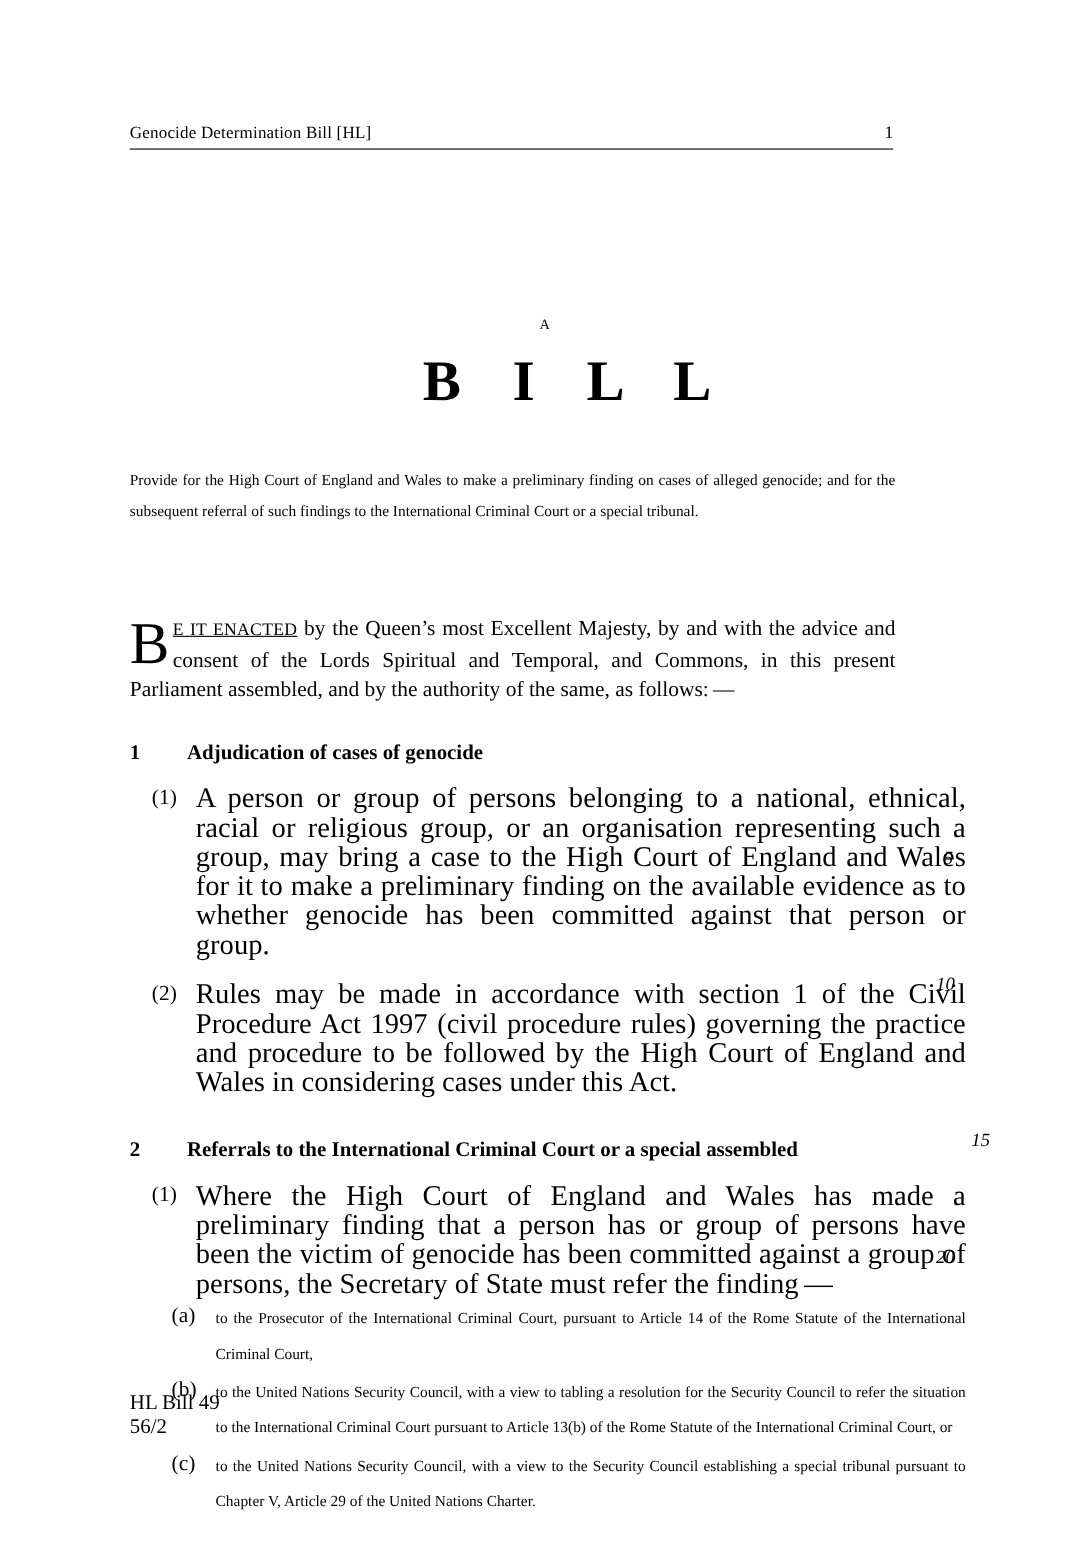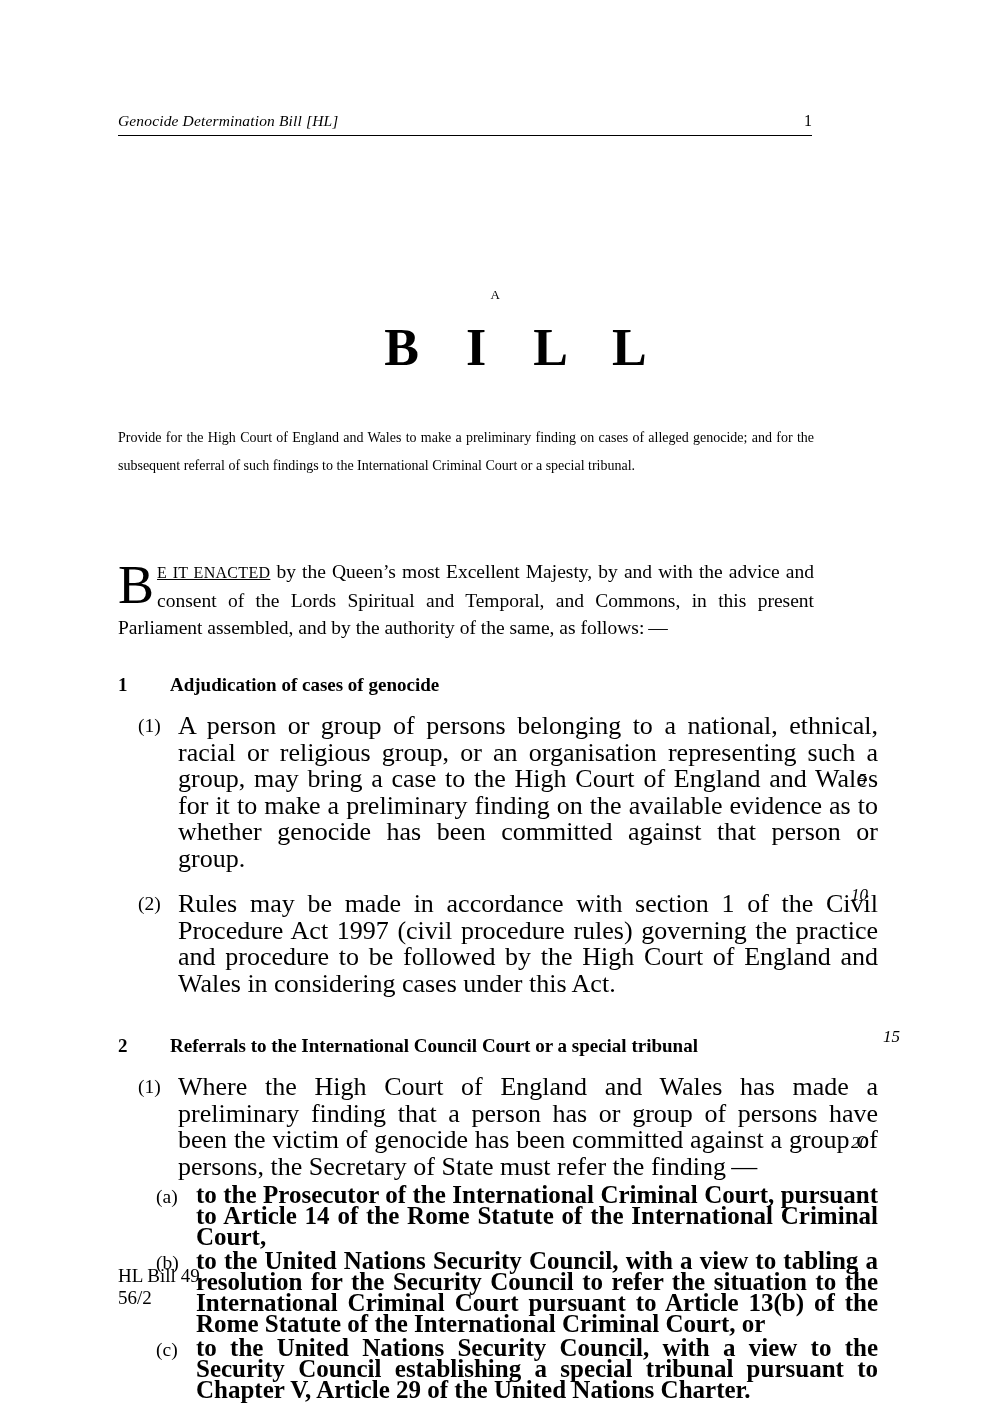--- a/index.html
+++ b/index.html
@@ -25,21 +25,20 @@
     left: 118px;
     top: 112px;
     width: 694px;
     display: flex;
     align-items: baseline;
     justify-content: space-between;
     border-bottom: 1.6px solid #000;
     padding-bottom: 5px;
   }
   .running-head-title {
-    font-style: italic;
     font-size: 15.5px;
     letter-spacing: 0.15px;
     white-space: nowrap;
   }
   .running-head-page {
     font-size: 16px;
   }
 
   
   .title-block {
@@ -160,25 +159,24 @@
   .para .para-num {
     width: 40px;
     flex: 0 0 40px;
     margin-left: 38px;
     font-size: 19.5px;
     line-height: 26.5px;
   }
   .para .para-body {
     flex: 1 1 auto;
     width: 598px;
-    font-size: 25px;
-    line-height: 21px;
-    text-align: justify;
-    text-align-last: left;
-    font-weight: bold;
+    font-size: 14px;
+    line-height: 32px;
+    text-align: justify;
+    text-align-last: left;
   }
 
   .gap-after-sub { margin-top: 19px; }
   .gap-before-clause2 { margin-top: 36px; }
 
   
   .line-number {
     position: absolute;
     font-style: italic;
     font-size: 17px;
@@ -233,21 +231,21 @@
       <span class="sub-body">A person or group of persons belonging to a national, ethnical, racial or religious group, or an organisation representing such a group, may bring a case to the High Court of England and Wales for it to make a preliminary finding on the available evidence as to whether genocide has been committed against that person or group.</span>
     </div>
 
     <div class="subsection gap-after-sub">
       <span class="sub-num">(2)</span>
       <span class="sub-body">Rules may be made in accordance with section 1 of the Civil Procedure Act 1997 (civil procedure rules) governing the practice and procedure to be followed by the High Court of England and Wales in considering cases under this Act.</span>
     </div>
 
     <div class="clause-heading gap-before-clause2">
       <span class="num">2</span>
-      <span class="text">Referrals to the International Council Court or a special tribunal</span>
+      <span class="text">Referrals to the International Criminal Court or a special assembled</span>
     </div>
 
     <div class="subsection">
       <span class="sub-num">(1)</span>
       <span class="sub-body">Where the High Court of England and Wales has made a preliminary finding that a person has or group of persons have been the victim of genocide has been committed against a group of persons, the Secretary of State must refer the finding —</span>
     </div>
 
     <div class="para-list">
       <div class="para">
         <span class="para-num">(a)</span>

